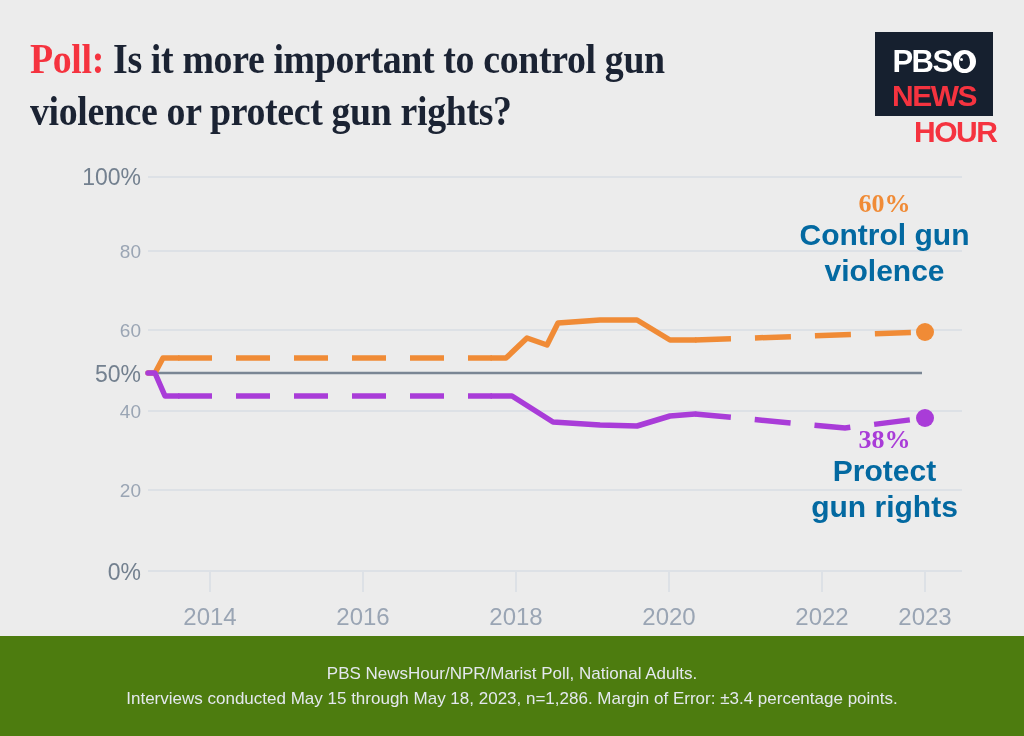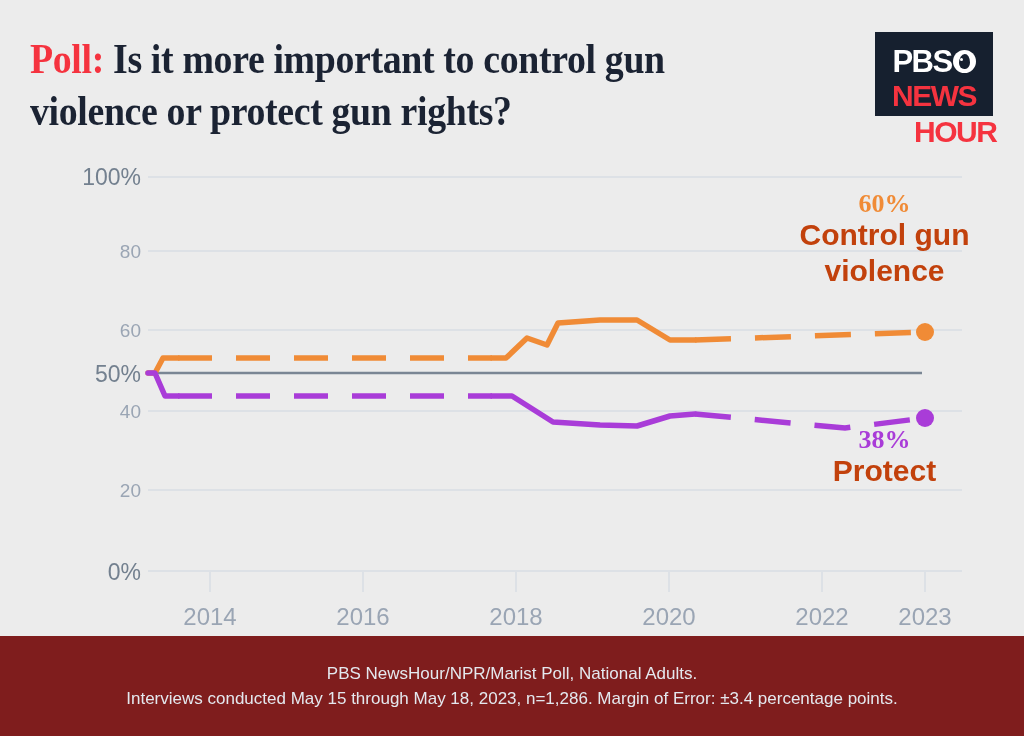--- a/index.html
+++ b/index.html
@@ -143,21 +143,21 @@
     font-family: "Liberation Serif", serif;
     font-weight: bold;
     font-size: 26px;
     line-height: 1.05;
   }
   .ann .lbl {
     font-family: "Liberation Sans", sans-serif;
     font-weight: bold;
     font-size: 30px;
     line-height: 1.18;
-    color: #c2410c;
+    color: #0369a1;
   }
   #ann-control {
     left: 752px;
     top: 190px;
     width: 265px;
   }
   #ann-control .pct { color: #F08B36; }
   #ann-protect {
     left: 752px;
     top: 426px;
@@ -189,21 +189,21 @@
     margin-left: 5px;
   }
 
   
   #footer {
     position: absolute;
     left: 0;
     top: 636px;
     width: 1024px;
     height: 100px;
-    background: #7f1d1d;
+    background: #4d7c0f;
     color: #E4E8EE;
     display: flex;
     flex-direction: column;
     align-items: center;
     justify-content: center;
   }
   #footer .line {
     font-family: "Liberation Sans", sans-serif;
     font-size: 17px;
     line-height: 1.5;
@@ -307,20 +307,21 @@
 
   <div class="ann" id="ann-control">
     <div class="pct">60%</div>
     <div class="lbl">Control gun</div>
     <div class="lbl">violence</div>
   </div>
 
   <div class="ann" id="ann-protect">
     <div class="pct">38%</div>
     <div class="lbl">Protect</div>
+    <div class="lbl">gun rights</div>
   </div>
 
   <div id="footer">
     <div class="line">PBS NewsHour/NPR/Marist Poll, National Adults.</div>
     <div class="line">Interviews conducted May 15 through May 18, 2023, n=1,286. Margin of Error: ±3.4 percentage points.</div>
   </div>
 
 </div>
 
 </body></html>

